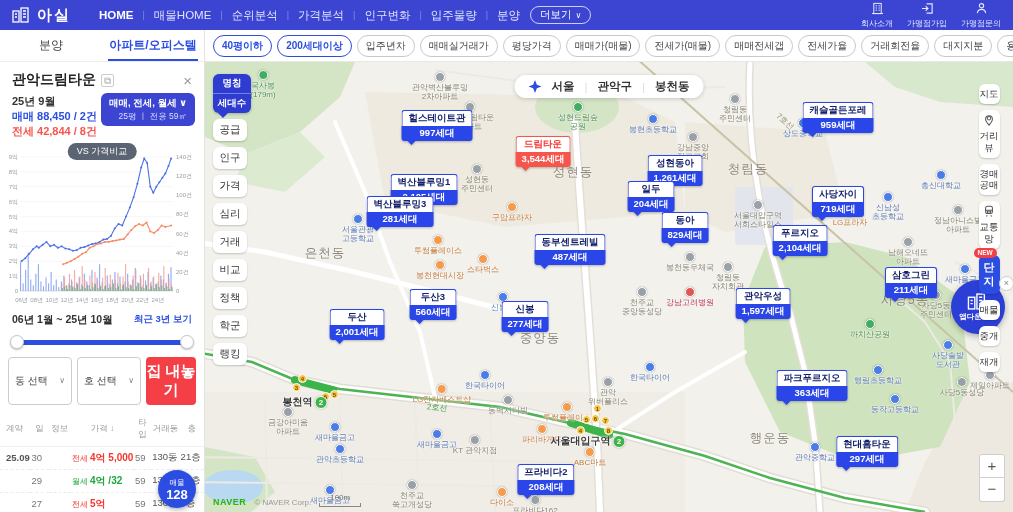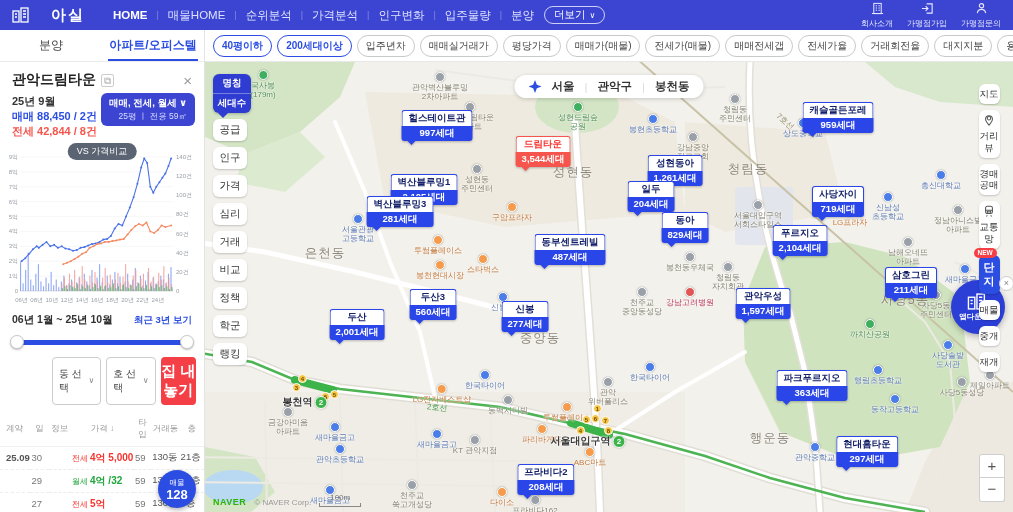--- a/index.html
+++ b/index.html
@@ -1,21 +1,21 @@
 <!DOCTYPE html>
 <html><head>
 <meta charset="utf-8">
 <style>
   * { box-sizing: border-box; margin: 0; padding: 0; }
   html,body { width:1013px; height:512px; overflow:hidden; font-family:"Liberation Sans","DejaVu Sans",sans-serif; background:#fff; }
   .app { width:1013px; height:512px; display:flex; flex-direction:column; position:relative; }
 
   
   .topnav { height:30px; background:#3b45d2; display:flex; align-items:center; padding:0 12px; color:#fff; flex:none; }
-  .logo { display:flex; align-items:center; gap:19px; margin-right:28px; }
+  .logo { display:flex; align-items:center; gap:5px; margin-right:28px; }
   .logo-text { font-size:15px; font-weight:bold; letter-spacing:2px; }
   .nav-items { display:flex; align-items:center; gap:9px; font-size:11.5px; }
   .nav-item { color:#dfe2ff; cursor:pointer; white-space:nowrap; }
   .nav-item.active { color:#fff; font-weight:bold; }
   .sep { color:rgba(255,255,255,.35); font-size:9px; }
   .more-btn { margin-left:10px; border:1px solid rgba(255,255,255,.75); border-radius:10px; padding:1px 9px; font-size:10.5px; color:#fff; display:flex; gap:4px; align-items:center; cursor:pointer; }
   .nav-right { margin-left:auto; display:flex; gap:14px; }
   .nav-right .ritem { display:flex; flex-direction:column; align-items:center; gap:1px; font-size:8px; color:#e6e8ff; cursor:pointer; }
 
   
@@ -34,29 +34,29 @@
   .summary { position:relative; padding:3px 12px 0; line-height:1.35; }
   .sum-month { font-weight:bold; color:#333; font-size:11px; }
   .sum-sale { color:#2b4de2; font-weight:bold; font-size:11px; }
   .sum-jeonse { color:#f6554e; font-weight:bold; font-size:11px; }
   .type-btn { position:absolute; right:9px; top:2px; background:#3b45d2; color:#fff; border-radius:6px; padding:3px 8px; font-size:9.5px; text-align:right; cursor:pointer; line-height:1.5; }
   .type-btn .l1 { font-weight:bold; }
   .type-btn .l2 { font-size:8.5px; color:#d9ddff; }
 
   .chart-wrap { position:relative; margin:10px 5px 0; }
   .vs-badge { position:absolute; top:-6px; left:50%; transform:translateX(-50%); background:#5b6472; color:#fff; font-size:9px; border-radius:9px; padding:2px 9px; z-index:2; white-space:nowrap; }
-  .range-row { display:flex; justify-content:space-between; align-items:flex-end; padding:2px 12px 0; }
+  .range-row { display:flex; justify-content:space-between; align-items:flex-start; padding:2px 12px 0; }
   .range-label { font-size:10.5px; font-weight:bold; color:#333; }
   .range-link { font-size:9.5px; color:#2b4de2; font-weight:bold; cursor:pointer; }
   .slider { position:relative; margin:8px 14px 9px; height:13px; }
   .slider .track { position:absolute; top:5px; left:0; right:0; height:5px; border-radius:3px; background:#2b4de2; }
   .slider .handle { position:absolute; top:0; width:14px; height:14px; border-radius:50%; background:#fff; border:1px solid #c9c9c9; box-shadow:0 1px 2px rgba(0,0,0,.25); cursor:pointer; }
   .slider .h-left { left:-4px; } .slider .h-right { right:-4px; }
 
-  .select-row { display:flex; gap:5px; padding:0 8px 8px;margin-left:44px; }
+  .select-row { display:flex; gap:5px; padding:0 8px 8px; }
   .select { flex:1; border:1px solid #ccc; border-radius:4px; padding:5px 6px; font-size:10px; color:#444; display:flex; justify-content:space-between; align-items:center; cursor:pointer; background:#fff; }
   .select .caret { color:#888; font-size:8px; }
   .sell-btn { flex:1; background:#f43f46; color:#fff; border:none; border-radius:4px; font-size:15px; font-weight:bold; cursor:pointer; padding:5px 0; }
 
   table.deals { width:100%; border-collapse:collapse; table-layout:fixed; }
   table.deals th { font-size:8.5px; color:#999; font-weight:normal; padding:4px 1px 5px; border-bottom:1px solid #f0f0f0; }
   table.deals td { font-size:9.5px; color:#555; padding:4px 1px; border-bottom:1px dashed #ededed; white-space:nowrap; overflow:hidden; }
   td.c-date { font-weight:bold; color:#222; padding-left:6px !important; }
   th:first-child { padding-left:6px !important; text-align:left; }
   .t-type { font-size:8px; margin-right:2px; }

